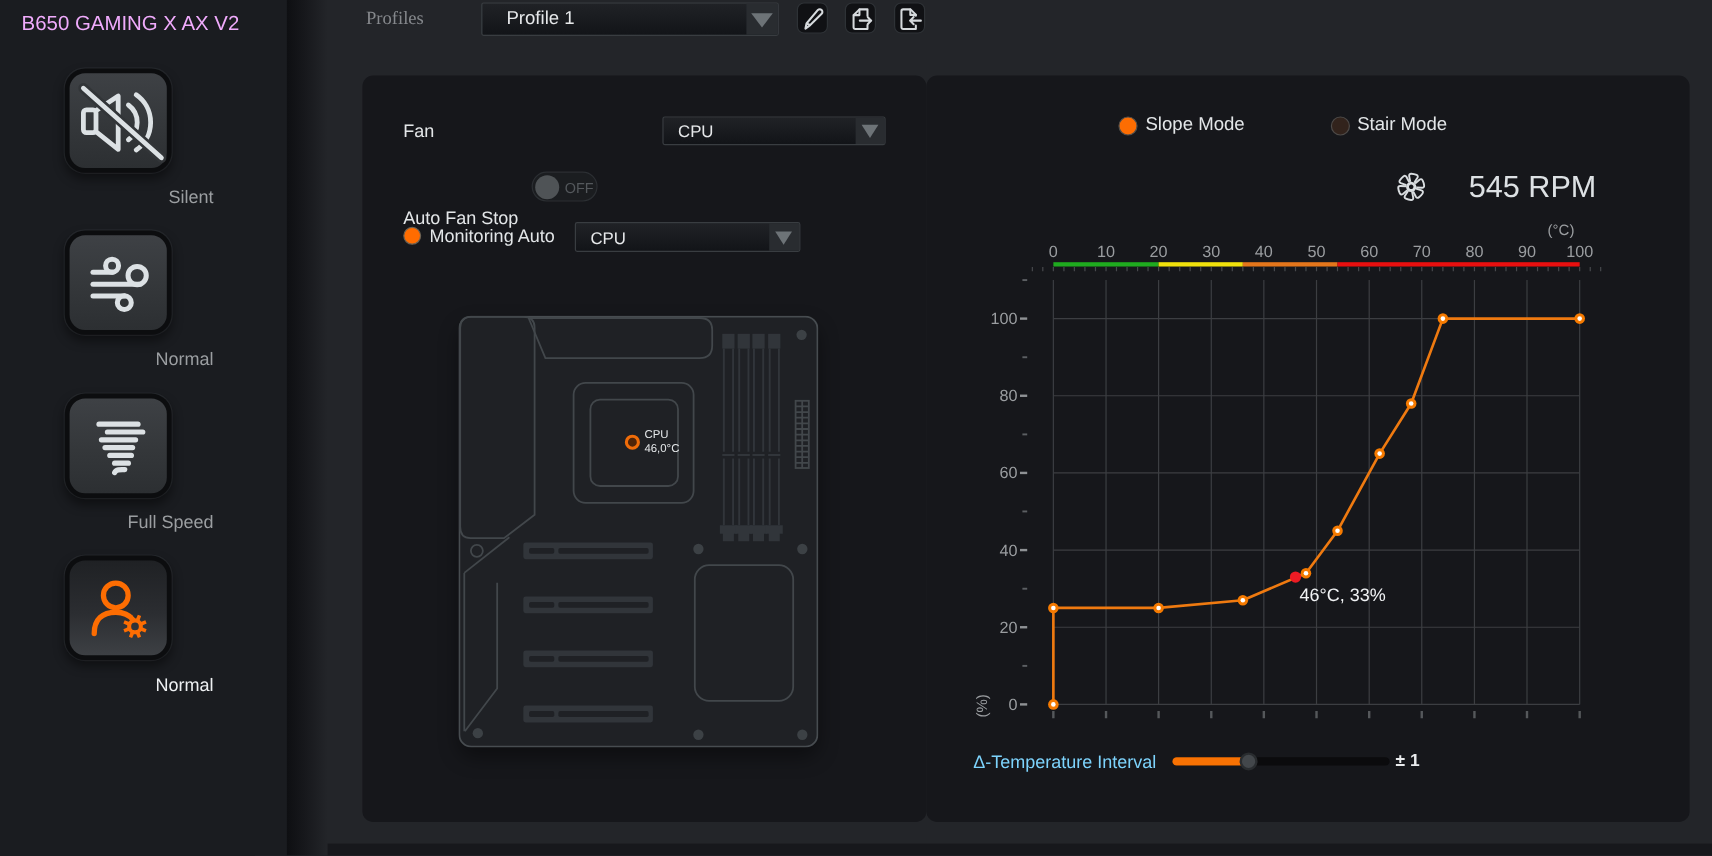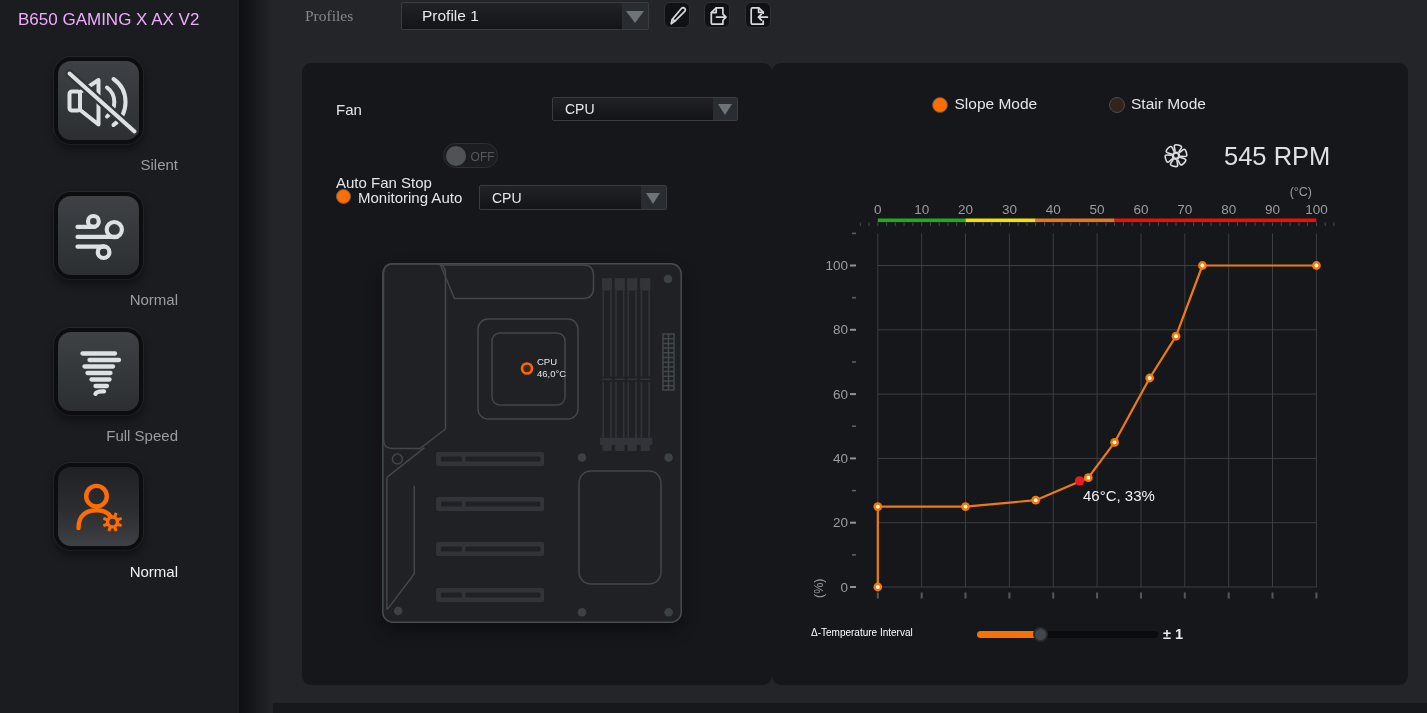--- a/index.html
+++ b/index.html
@@ -285,19 +285,19 @@
         <circle cx="377.7" cy="315.0" r="1.9" fill="#ffffff"></circle>
       <circle cx="404.0" cy="273.2" r="4.4" fill="#f57a00"></circle>
         <circle cx="404.0" cy="273.2" r="1.9" fill="#ffffff"></circle>
       <circle cx="430.4" cy="202.5" r="4.4" fill="#f57a00"></circle>
         <circle cx="430.4" cy="202.5" r="1.9" fill="#ffffff"></circle>
       <circle cx="544.4" cy="202.5" r="4.4" fill="#f57a00"></circle>
         <circle cx="544.4" cy="202.5" r="1.9" fill="#ffffff"></circle>
       <circle cx="307.6" cy="417.9" r="4.7" fill="#ec1b24"></circle>
       <text x="311" y="438" font-size="15" fill="#f0f2f4">46°C, 33%</text>
     </svg>
-    <div class="abs" style="left:39px; top:564px; font-size:10px; color:#ffffff;">Δ-Temperature Interval</div>
+    <div class="abs" style="left:39px; top:564px; font-size:15px; color:#7dd3fc;">Δ-Temperature Interval</div>
     <div class="abs" style="left:205px; top:568px; width:181px; height:7px; background:#0b0b0d; border-radius:4px;"></div>
     <div class="abs" style="left:205px; top:568px; width:64px; height:7px; background:#f87203; border-radius:4px;"></div>
     <div class="abs" style="left:260.5px; top:564px; width:15px; height:15px; background:#43474b; border:2px solid #292c2f; border-radius:50%;"></div>
     <div class="abs" style="left:391px; top:563px; font-size:14.5px; font-weight:bold; color:#e9ebed;">± 1</div>
   </div>
 </div>
 
 </body></html>

